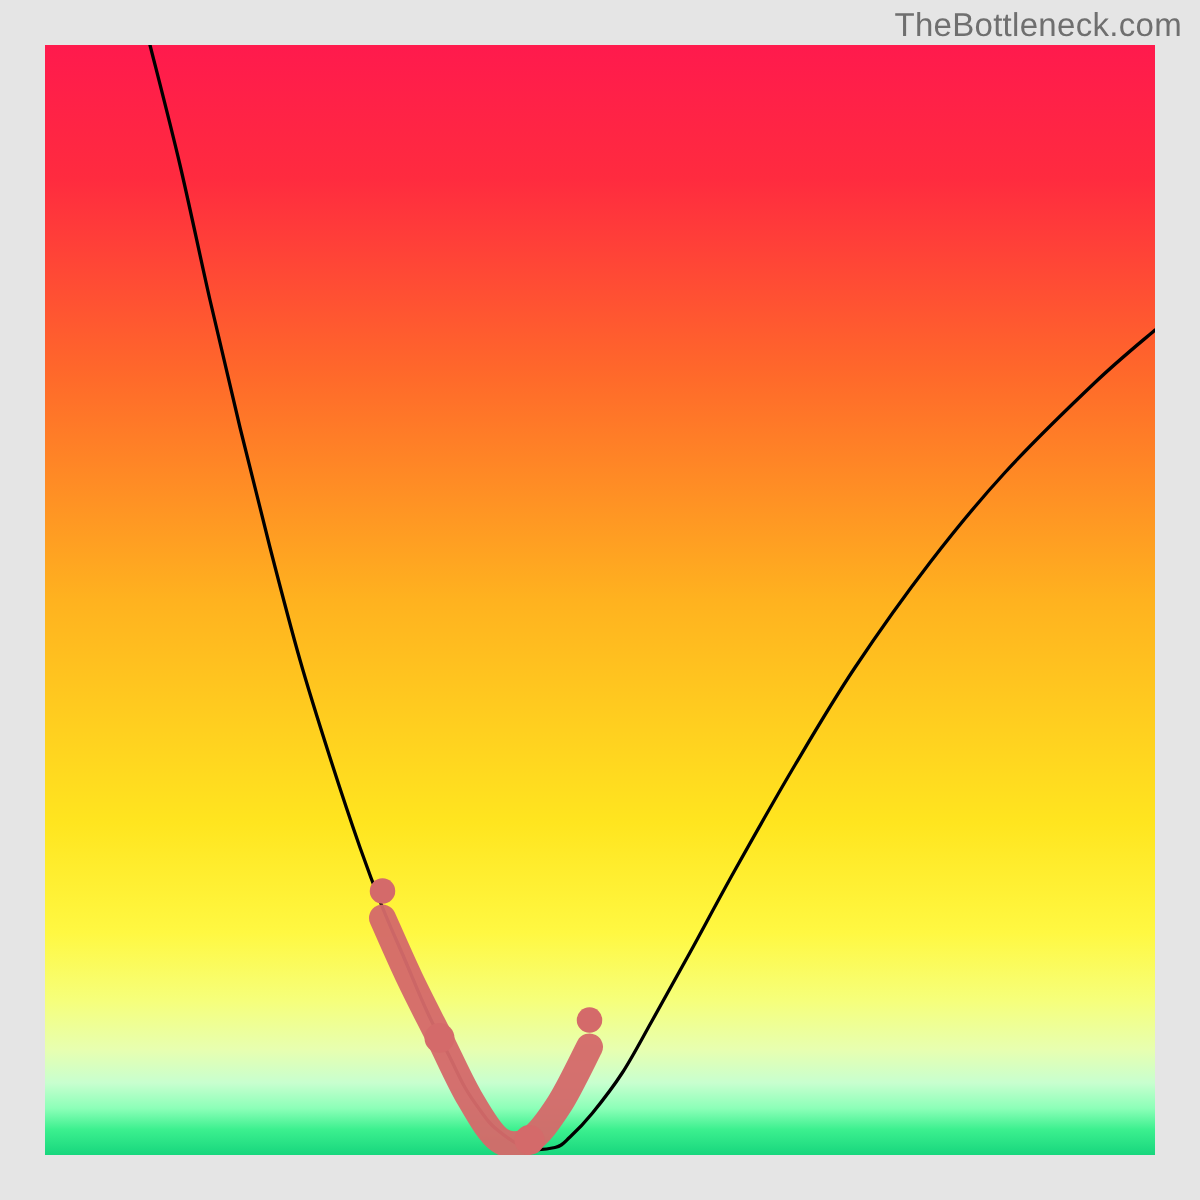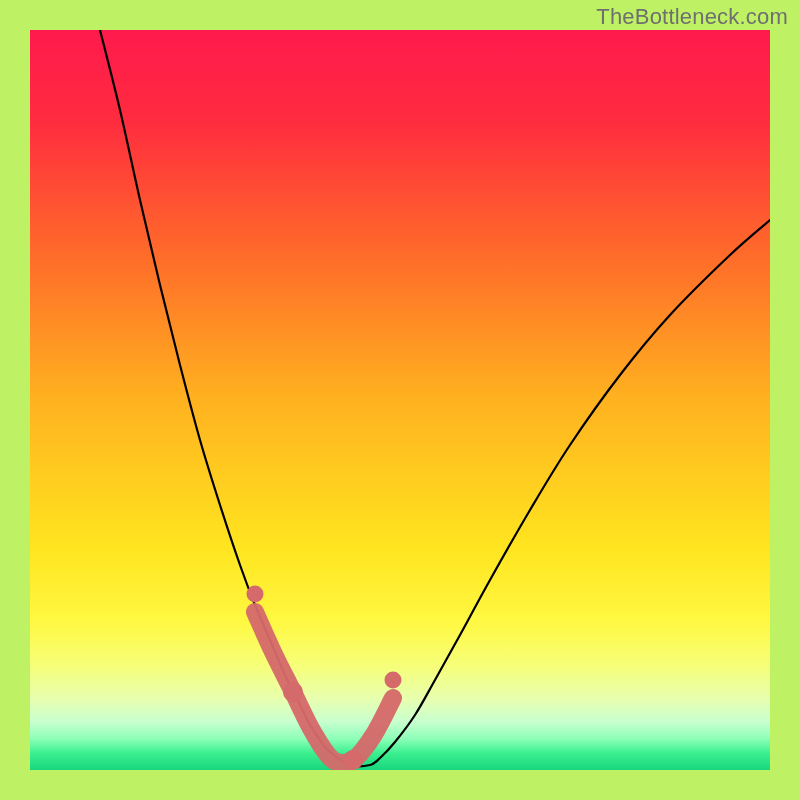--- a/index.html
+++ b/index.html
@@ -10,21 +10,21 @@
     background: #000000;
     overflow: hidden;
     font-family: Arial, Helvetica, sans-serif;
   }
   .frame {
     position: absolute;
     top: 0;
     left: 0;
     width: 800px;
     height: 800px;
-    background: #bef264;
+    background: #e5e5e5;
   }
   .plot-area {
     position: absolute;
     top: 30px;
     left: 30px;
     width: 740px;
     height: 740px;
     overflow: hidden;
   }
   .gradient {

